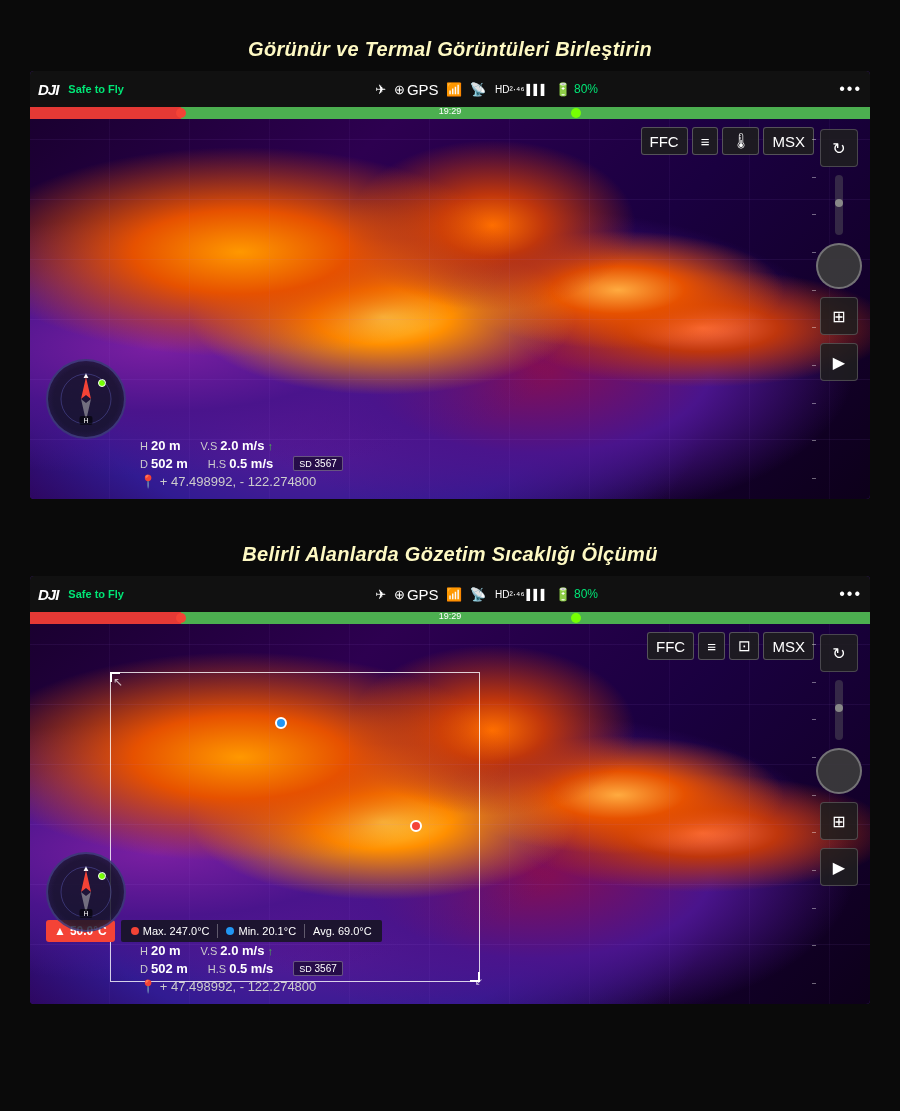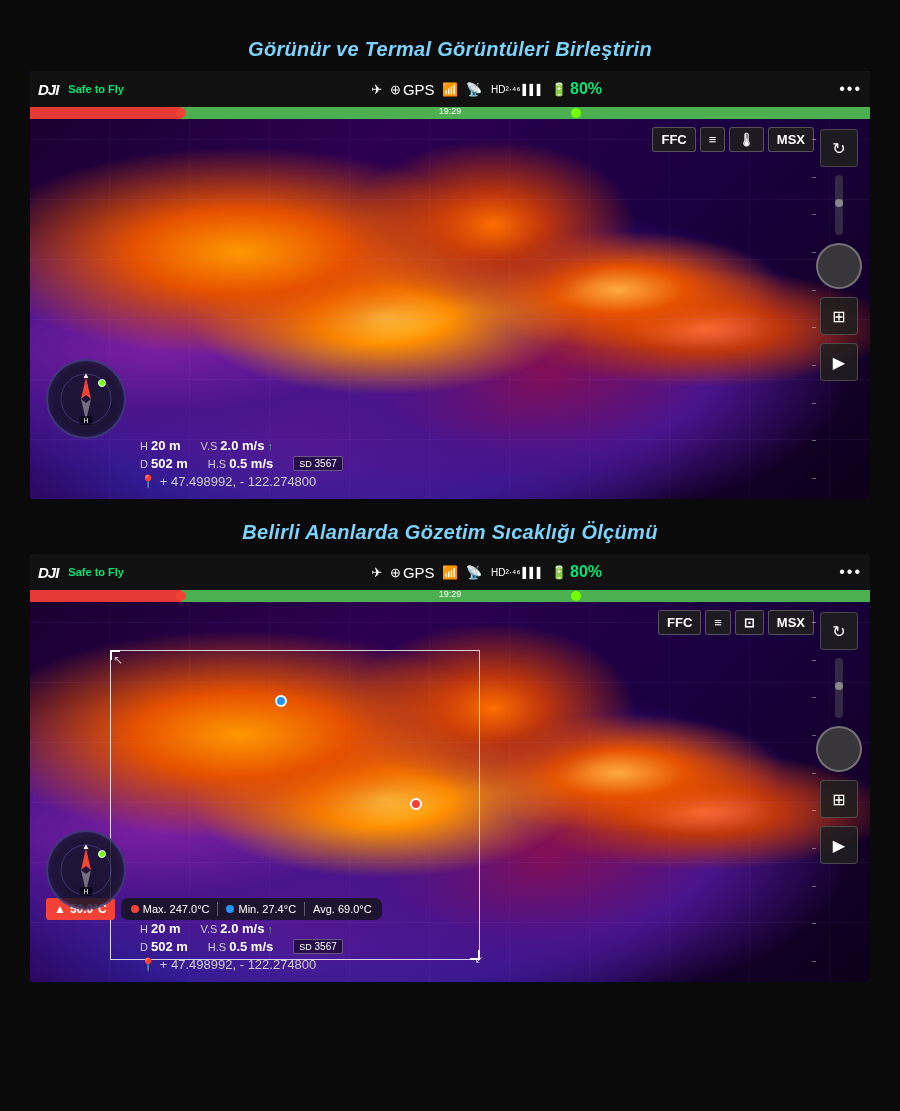--- a/index.html
+++ b/index.html
@@ -8,36 +8,36 @@
       width: 900px;
       min-height: 1111px;
       font-family: Arial, sans-serif;
       display: flex;
       flex-direction: column;
       align-items: center;
       padding: 20px 0;
     }
 
     .section-title {
-      color: #7dd3fc;
+      color: #fef9c3;
       font-size: 20px;
       font-style: italic;
       font-weight: bold;
       text-align: center;
       margin: 18px 0 10px 0;
       letter-spacing: 0.3px;
     }
 
     .drone-ui {
       width: 840px;
       background: #4c1d95;
       border-radius: 4px;
       overflow: hidden;
       position: relative;
-      margin-bottom: 4px;
+      margin-bottom: 26px;
     }
 
     
     .status-bar {
       background: #111;
       height: 36px;
       display: flex;
       align-items: center;
       padding: 0 8px;
       gap: 6px;
@@ -81,22 +81,22 @@
       font-size: 13px;
     }
 
     .gps-text {
       color: #fff;
       font-size: 15px;
     }
 
     .battery-pct {
       color: #00e676;
-      font-size: 16px;
-      font-weight: bold;
+      font-size: 12px;
+      font-weight: normal;
     }
 
     .more-dots {
       color: #fff;
       font-size: 16px;
       letter-spacing: 2px;
       cursor: pointer;
     }
 
     
@@ -198,25 +198,25 @@
       top: 8px;
       right: 56px;
       display: flex;
       gap: 4px;
     }
 
     .top-btn {
       background: rgba(30,30,30,0.88);
       border: 1px solid rgba(255,255,255,0.25);
       color: #fff;
-      font-size: 13px;
+      font-size: 15px;
       padding: 4px 8px;
       border-radius: 3px;
       cursor: pointer;
-      font-weight: bold;
+      font-weight: normal;
     }
 
     
     .compass {
       position: absolute;
       bottom: 60px;
       left: 16px;
       width: 80px;
       height: 80px;
       border-radius: 50%;
@@ -396,21 +396,21 @@
       align-items: center;
       gap: 4px;
     }
 
     .temp-stats {
       display: flex;
       align-items: center;
       gap: 8px;
       background: rgba(20,20,30,0.85);
       padding: 4px 10px;
-      border-radius: 7px;
+      border-radius: 2px;
     }
 
     .temp-stat-item {
       display: flex;
       align-items: center;
       gap: 4px;
       color: #fff;
       font-size: 11px;
     }
 
@@ -649,21 +649,21 @@
         <span>50.0°C</span>
       </div>
       <div class="temp-stats">
         <div class="temp-stat-item">
           <div class="stat-dot stat-dot-red"></div>
           <span>Max. 247.0°C</span>
         </div>
         <div class="divider-v"></div>
         <div class="temp-stat-item">
           <div class="stat-dot stat-dot-blue"></div>
-          <span>Min. 27.4°C</span>
+          <span>Min. 20.1°C</span>
         </div>
         <div class="divider-v"></div>
         <div class="temp-stat-item">
           <span>Avg. 69.0°C</span>
         </div>
       </div>
     </div>
 
     <div class="compass" style="bottom:72px;">
       <div class="compass-inner">

